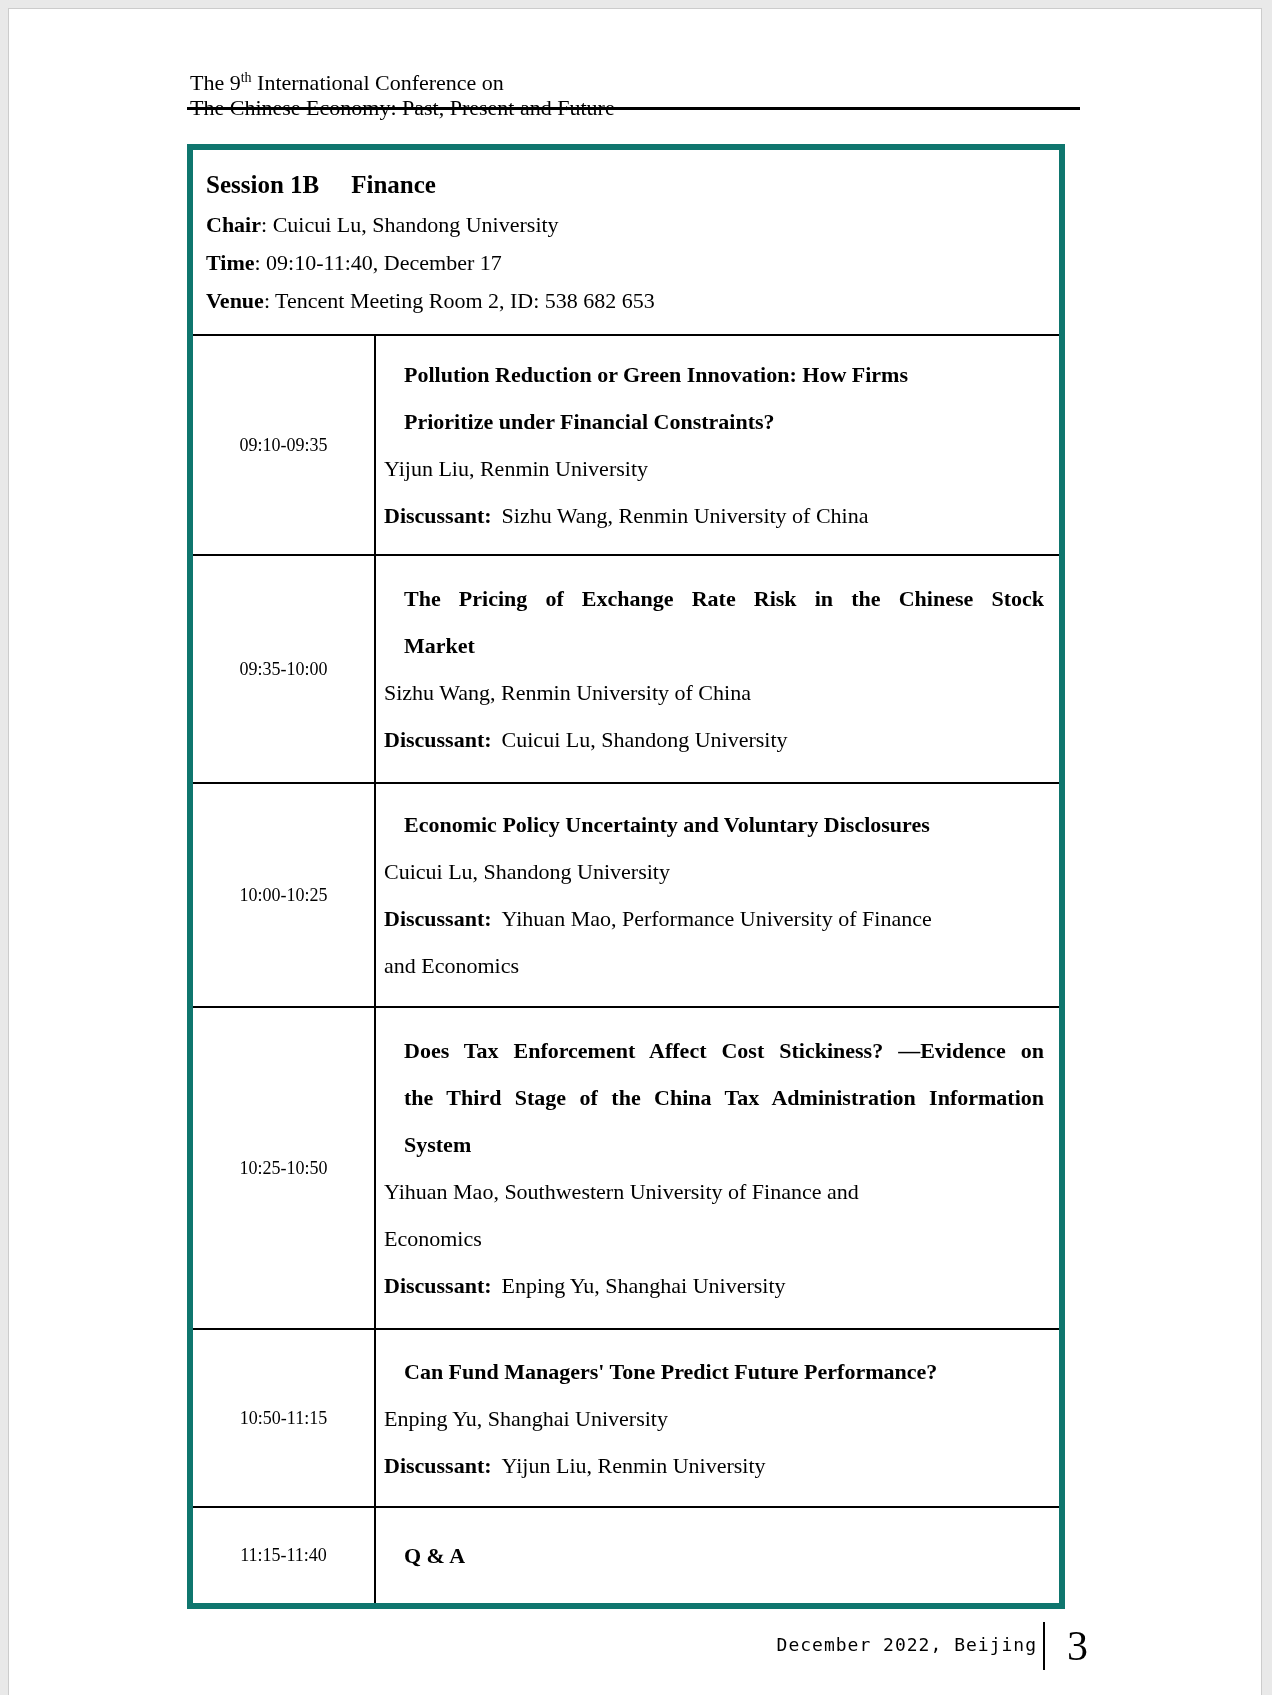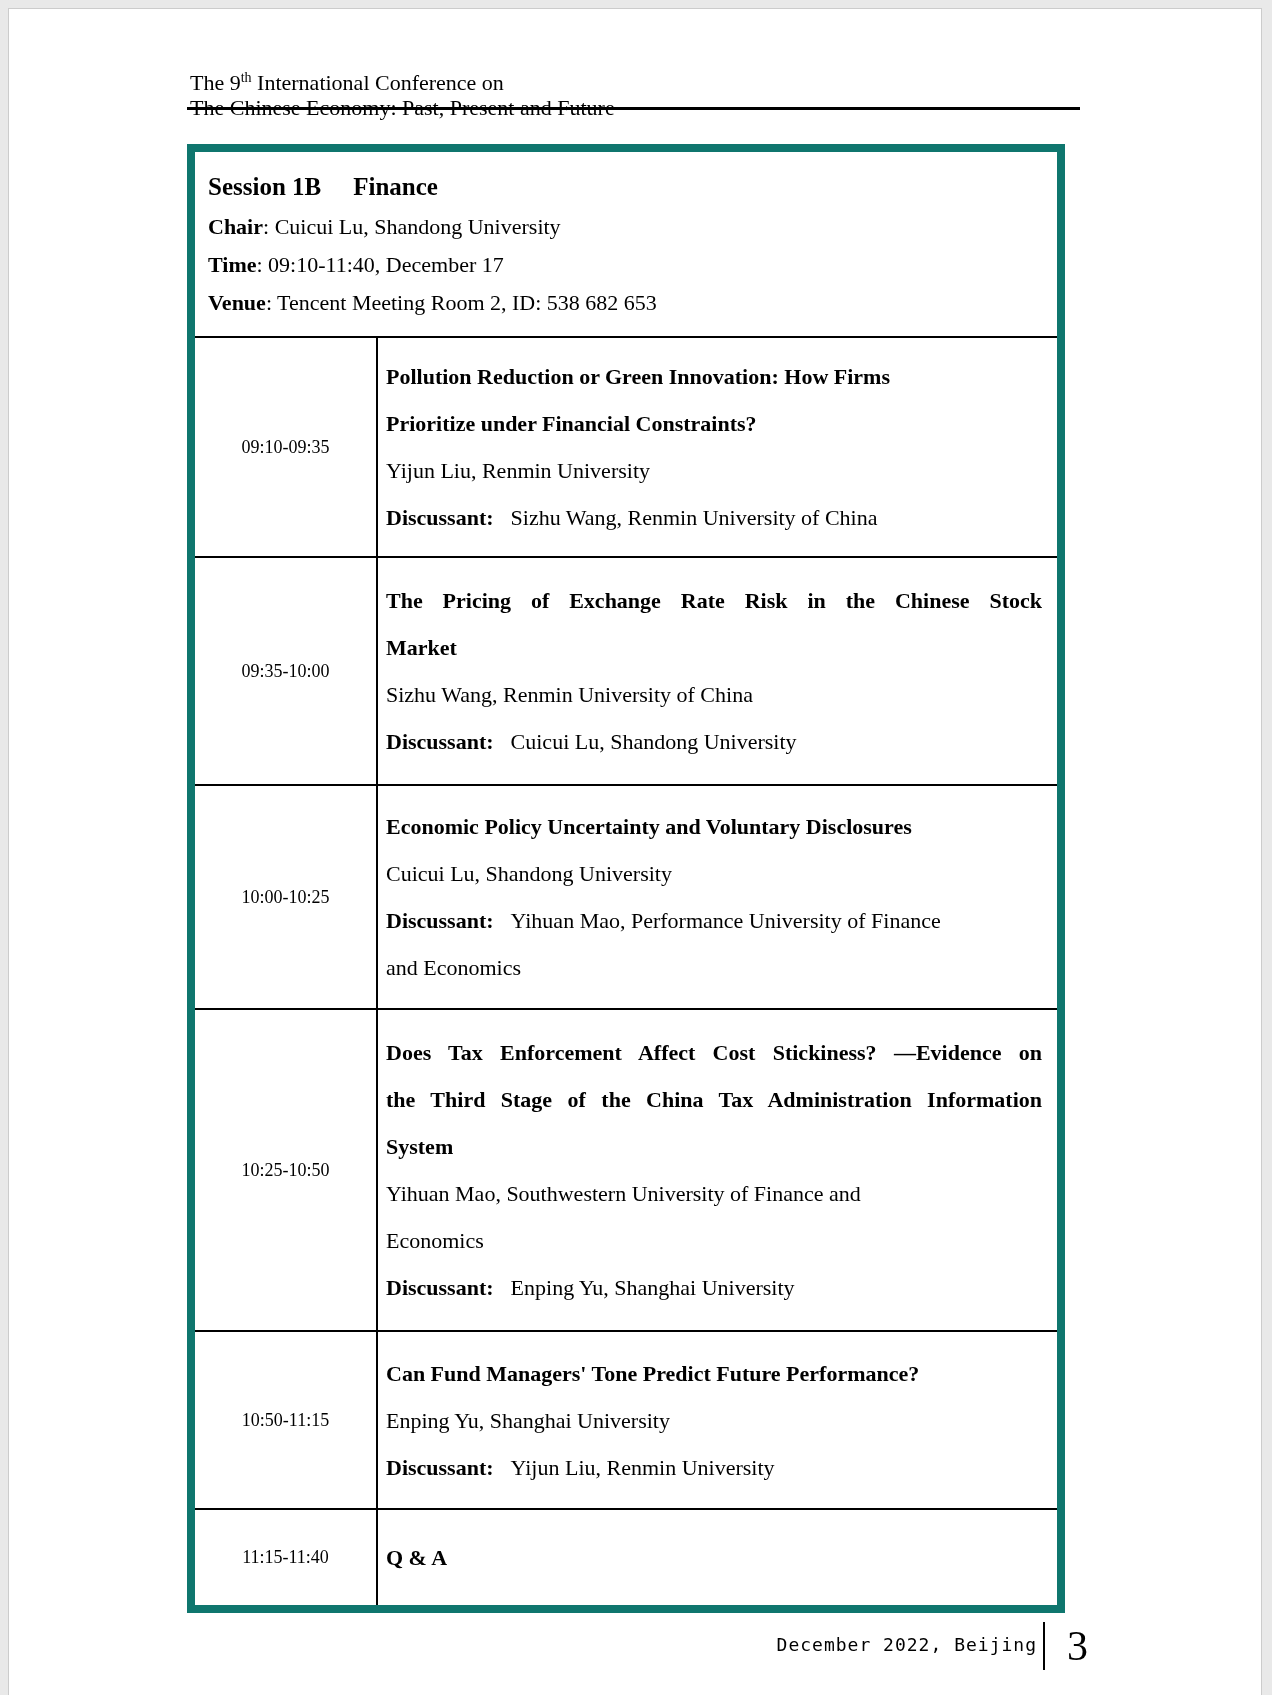--- a/index.html
+++ b/index.html
@@ -35,21 +35,21 @@
     position: absolute;
     left: 187px; top: 107px;
     width: 893px; height: 3px;
     background: #000;
   }
   
   .sched-table {
     position: absolute;
     left: 187px; top: 144px;
     width: 878px;
-    border: 8px solid #0f766e;
+    border: 6px solid #0f766e;
     box-sizing: border-box;
     background: #fff;
   }
   .session-cell {
     height: 184px;
     border-bottom: 2px solid #000;
     box-sizing: content-box;
     padding-left: 13px;
     display: flex;
     flex-direction: column;
@@ -79,27 +79,27 @@
   .content-cell {
     flex: 1;
     padding: 0 15px 0 8px;
     display: flex;
     flex-direction: column;
     justify-content: center;
     box-sizing: border-box;
     min-width: 0;
   }
   .line { font-size: 22px; line-height: 47px; white-space: nowrap; }
-  .title-line { font-weight: bold; }
+  .title-line { font-weight: bold; margin-left: 20px; }
   .just {
     white-space: normal;
     text-align: justify;
     text-align-last: justify;
   }
-  .disc-label { font-weight: bold; margin-right: 17px; }
+  .disc-label { font-weight: bold; margin-right: 10px; }
   .r0 { height: 218px; } .r1 { height: 226px; } .r2 { height: 222px; }
   .r3 { height: 320px; } .r4 { height: 176px; } .r5 { height: 95px; }
   
   .doc-footer {
     position: absolute;
     top: 1622px;
     left: 0; width: 1090px;
     display: flex;
     justify-content: flex-end;
     align-items: center;

